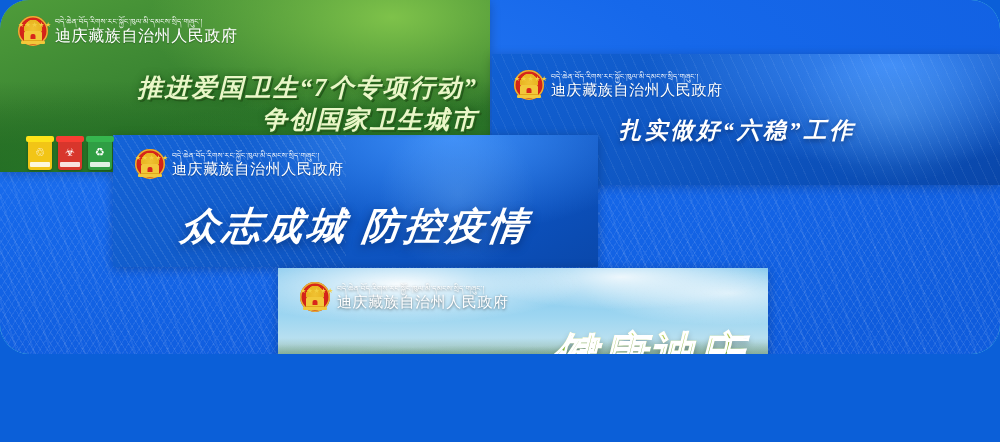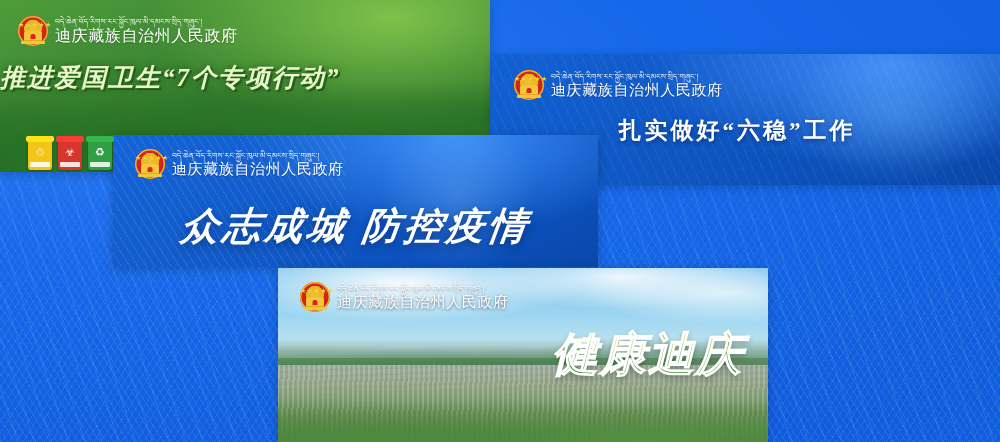--- a/index.html
+++ b/index.html
@@ -6,23 +6,24 @@
     margin: 0;
     padding: 0;
     background: #0b5fd8;
   }
   body {
     font-family: "Liberation Sans", "DejaVu Sans", sans-serif;
   }
   #stage {
     position: relative;
     width: 1000px;
-    height: 442px;
+    height: 354px;
     overflow: hidden;
     background: #5eead4;
+    border-radius: 29px;
   }
 
   
   .bg-base {
     position: absolute;
     inset: 0;
     background:
       radial-gradient(120% 90% at 15% 20%, #2a7bf5 0%, #1668ea 45%, #0f5cdd 100%);
   }
   .bg-mesh {
@@ -133,22 +134,22 @@
       radial-gradient(60% 100% at 20% 100%, rgba(40,120,40,0.85) 0%, rgba(40,120,40,0) 70%),
       radial-gradient(70% 100% at 75% 100%, rgba(55,140,50,0.8) 0%, rgba(55,140,50,0) 72%),
       linear-gradient(to top, rgba(30,95,30,0.9), rgba(30,95,30,0) 85%);
   }
   #banner-health-city .hc-head { left: 18px; top: 16px; }
   #banner-health-city .hc-head .gov-name { font-size: 16px; }
 
   .hc-slogan {
     position: absolute;
     left: 0; right: 12px;
-    top: 62px;
-    text-align: left;
+    top: 72px;
+    text-align: right;
     z-index: 5;
   }
   .hc-line {
     font-size: 25px;
     font-weight: bold;
     font-style: italic;
     letter-spacing: 2px;
     line-height: 1.26;
     color: #eaf7c8;
     text-shadow:
@@ -226,20 +227,21 @@
   .ss-slogan {
     position: absolute;
     left: 0; right: 18px;
     top: 62px;
     text-align: center;
     z-index: 5;
   }
   .ss-line {
     font-size: 23px;
     font-weight: bold;
+    font-style: italic;
     letter-spacing: 3px;
     line-height: 1.32;
     color: #ffffff;
     text-shadow: 0 2px 5px rgba(0,20,60,0.55);
     font-family: "Liberation Serif", "DejaVu Serif", serif;
   }
   .ss-line.l2 { padding-left: 58px; }
 
   
   #banner-epidemic {
@@ -370,20 +372,21 @@
         <div class="em-base"></div>
       </div>
       <div class="gov-text">
         <div class="tibetan">བདེ་ཆེན་བོད་རིགས་རང་སྐྱོང་ཁུལ་མི་དམངས་སྲིད་གཞུང་།</div>
         <div class="gov-name">迪庆藏族自治州人民政府</div>
       </div>
     </div>
 
     <div class="hc-slogan">
       <div class="hc-line l1">推进爱国卫生“7个专项行动”</div>
+      <div class="hc-line l2">争创国家卫生城市</div>
     </div>
 
     <div class="bins">
       <div class="bin yellow">
         <div class="glyph">♲</div>
         <div class="tag"></div>
       </div>
       <div class="bin red">
         <div class="glyph">☣</div>
         <div class="tag"></div>

